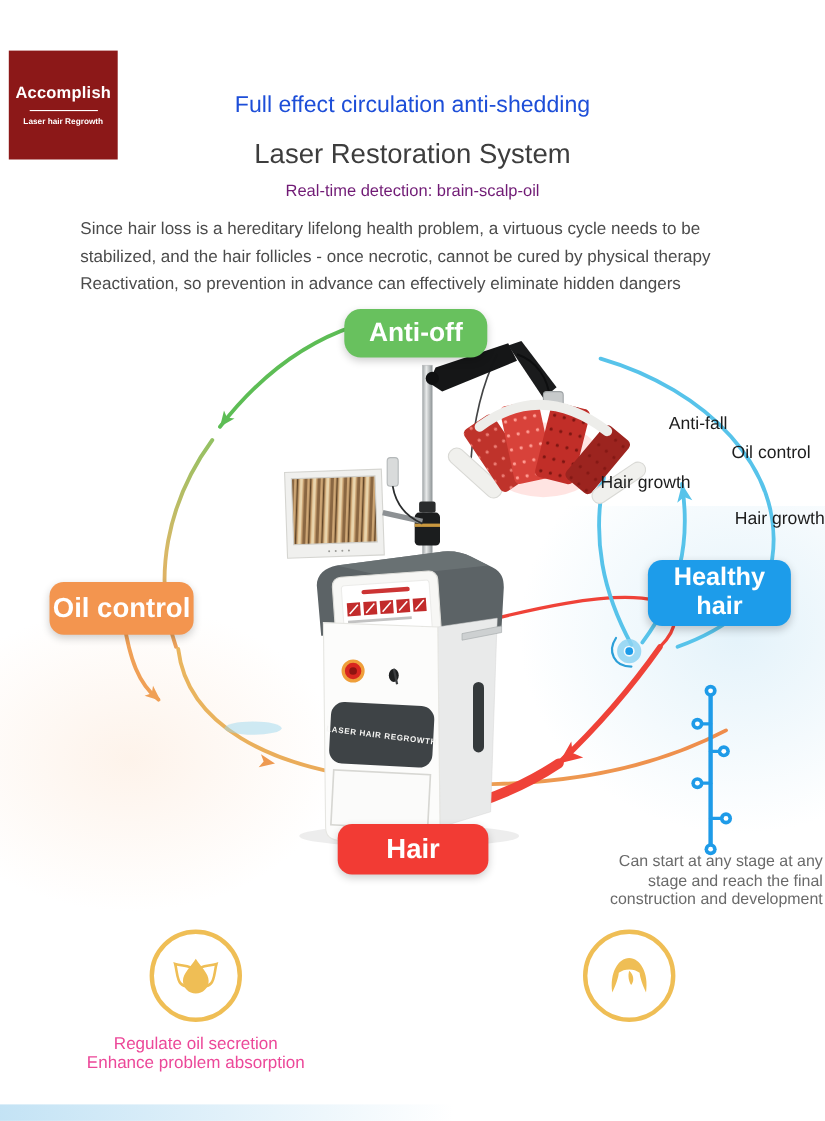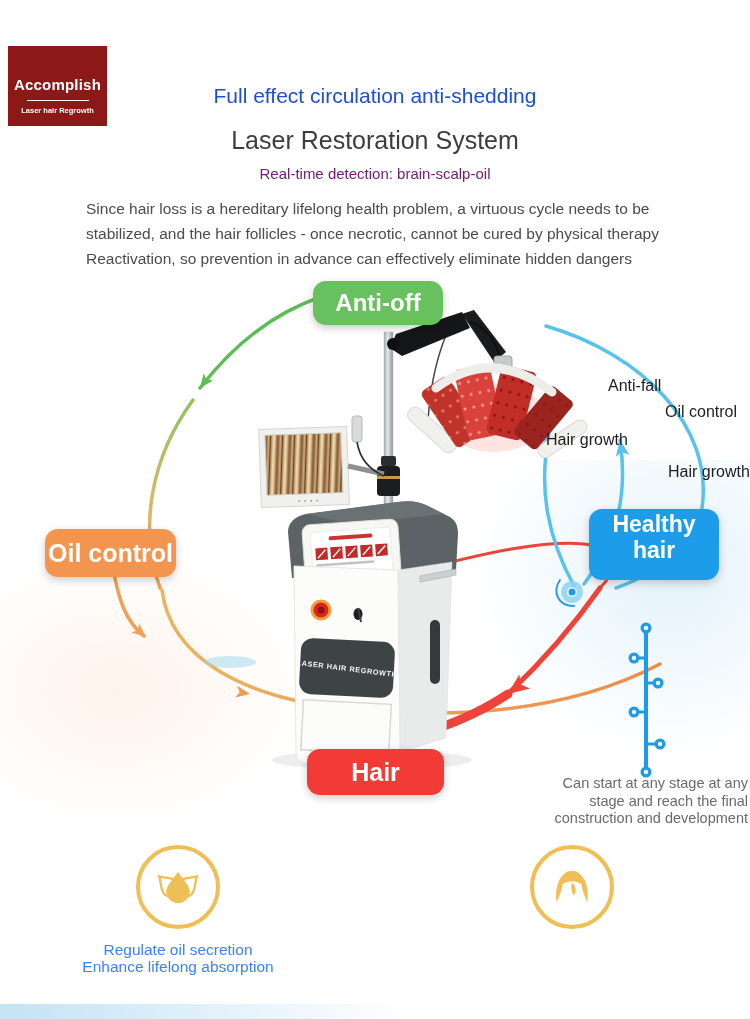--- a/index.html
+++ b/index.html
@@ -2,67 +2,67 @@
 <html><head>
 <meta charset="utf-8">
 <style>
   html,body { margin:0; padding:0; background:#ffffff; }
   .page {
     position:relative; width:750px; height:1019px; overflow:hidden; background:#ffffff;
     font-family:"Liberation Sans","DejaVu Sans",sans-serif;
   }
   
   .logo {
-    position:absolute; left:8px; top:46px; width:99px; height:80px;
+    position:absolute; left:8px; top:46px; width:99px; height:99px;
     background:#8C1818; color:#fff; text-align:center; box-sizing:border-box; padding-top:30px;
   }
   .logo-name { font-size:15px; font-weight:bold; letter-spacing:.2px; }
   .logo-rule { width:62px; border:none; border-top:1px solid #fff; margin:7px auto 5px; }
   .logo-tagline { font-size:7.5px; font-weight:bold; }
   
   .title    { position:absolute; top:84px;  left:0; right:0; text-align:center; font-size:21px; color:#1d4ed8; }
   .subtitle { position:absolute; top:126px; left:0; right:0; text-align:center; font-size:25px; color:#3d3d3d; }
   .detection{ position:absolute; top:165px; left:0; right:0; text-align:center; font-size:15px; color:#701a75; }
   .description {
     position:absolute; top:196px; left:73px; width:606px;
-    font-size:15.5px; line-height:25px; color:#4b4b4b; text-align:left;margin-left:13px;
+    font-size:15.5px; line-height:25px; color:#4b4b4b; text-align:left;
   }
   
   .tint-right  { position:absolute; right:0; top:460px; width:280px; height:300px; pointer-events:none;
                  background:radial-gradient(ellipse at 72% 38%, rgba(205,232,246,.55), rgba(205,232,246,0) 70%); }
   .tint-warm   { position:absolute; left:0; top:560px; width:310px; height:270px; pointer-events:none;
                  background:radial-gradient(ellipse at 38% 48%, rgba(252,231,214,.5), rgba(252,231,214,0) 70%); }
   .tint-bottom { position:absolute; left:0; bottom:0; width:100%; height:15px; pointer-events:none;
                  background:linear-gradient(to right, rgba(185,222,243,.85), rgba(185,222,243,0) 55%); }
   
   .cycle-svg { position:absolute; left:0; top:270px; }
   .badge {
     position:absolute; color:#fff; font-weight:bold; text-align:center;
     border-radius:13px; box-shadow:0 3px 8px rgba(0,0,0,.2); box-sizing:border-box;
   }
-  #badge-anti-off     { left:313px; top:281px; width:130px; height:44px; font-size:24px; line-height:44px; background:#68C15E; }
+  #badge-anti-off     { left:313px; top:281px; width:130px; height:44px; font-size:24px; line-height:44px; background:#68C15E;border-radius:15px; }
   #badge-oil-control  { left:45px;  top:529px; width:131px; height:48px; font-size:25px; line-height:48px; background:#F3954F; }
-  #badge-healthy-hair { left:589px; top:509px; width:130px; height:71px; font-size:23px; line-height:26px; padding-top:2px; background:#1D9CEA; }
+  #badge-healthy-hair { left:589px; top:509px; width:130px; height:60px; font-size:23px; line-height:26px; padding-top:2px; background:#1D9CEA; }
   #badge-hair-growth  { left:307px; top:749px; width:137px; height:46px; font-size:25px; line-height:46px; background:#F23B34; }
   
   .stage-label { position:absolute; font-size:16px; color:#1d1d1d; white-space:nowrap; }
   #stage-anti-fall        { left:571px; top:377px;margin-left:37px; }
   #stage-oil-control      { left:665px; top:403px; }
   #stage-hair-growth-l    { left:546px; top:431px; }
   #stage-hair-growth-r    { left:668px; top:463px; }
   .stage-caption { position:absolute; left:548px; top:775px; width:200px;
                    font-size:14.5px; line-height:17.5px; color:#6a6a6a;text-align:right; }
   
   .feature { position:absolute; width:220px; text-align:center; top:845px; }
   #feature-1 { left:68px; } #feature-2 { left:262px; } #feature-3 { left:462px; }
   .feature-icon {
     width:84px; height:84px; border:4px solid #EFBE55; border-radius:50%;
     margin:0 auto 12px auto; display:flex; align-items:center; justify-content:center; box-sizing:border-box;
   }
-  .feature-text { font-size:15.5px; line-height:17px; color:#3b82f6; }
+  .feature-text { font-size:15.5px; line-height:17px; color:#ec4899; }
 </style>
 </head>
 <body>
 
 <div class="page">
 
   <div class="tint-right"></div>
   <div class="tint-warm"></div>
 
   <div class="logo">
@@ -281,21 +281,21 @@
   <div class="feature" id="feature-1">
     <div class="feature-icon">
       <svg width="54" height="54" viewBox="-30 -30 60 60">
         <path d="M0,-14 C4,-7 10,-1.5 10,4 A10,10 0 1 1 -10,4 C-10,-1.5 -4,-7 0,-14 Z" transform="translate(-11,-2) rotate(-45)" fill="none" stroke="#EFBE55" stroke-width="2.6"></path>
         <path d="M0,-14 C4,-7 10,-1.5 10,4 A10,10 0 1 1 -10,4 C-10,-1.5 -4,-7 0,-14 Z" transform="translate(11,-2) rotate(45)" fill="none" stroke="#EFBE55" stroke-width="2.6"></path>
         <path d="M0,-17 C5,-9 13,-2 13,5 A13,13 0 1 1 -13,5 C-13,-2 -5,-9 0,-17 Z" fill="#EFBE55"></path>
       </svg>
     </div>
     <div class="feature-text">
       <div>Regulate oil secretion</div>
-      <div>Enhance lifelong absorption</div>
+      <div>Enhance problem absorption</div>
     </div>
   </div>
 
 
   <div class="feature" id="feature-3">
     <div class="feature-icon">
       <svg width="54" height="54" viewBox="-30 -30 60 60">
         <path d="M-17,17 C-20,-3 -11,-18 0,-18 C11,-18 20,-3 17,17 C13,8 11,2 10.5,-3 C5,-7.5 -5,-7.5 -10.5,-3 C-11,2 -13,8 -17,17 Z" fill="#EFBE55"></path>
         <path d="M0,-5 C4.5,-1 5.5,5 2,9.5 C-.5,6 -1.5,0 0,-5 Z" fill="#EFBE55"></path>
       </svg>

